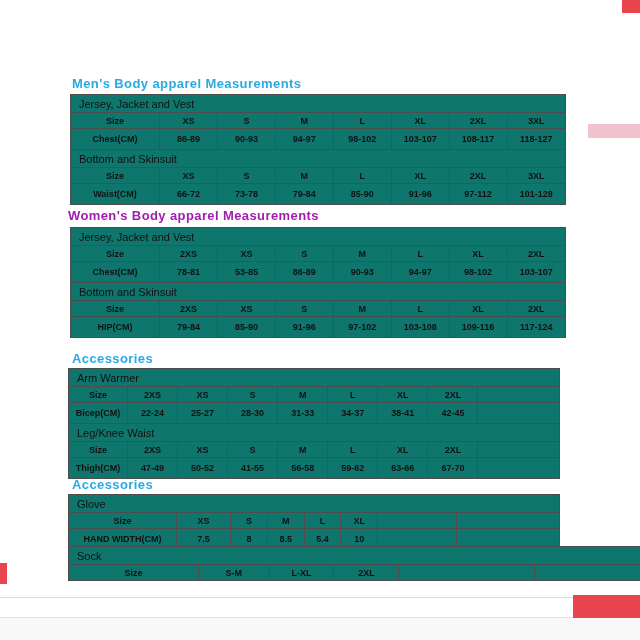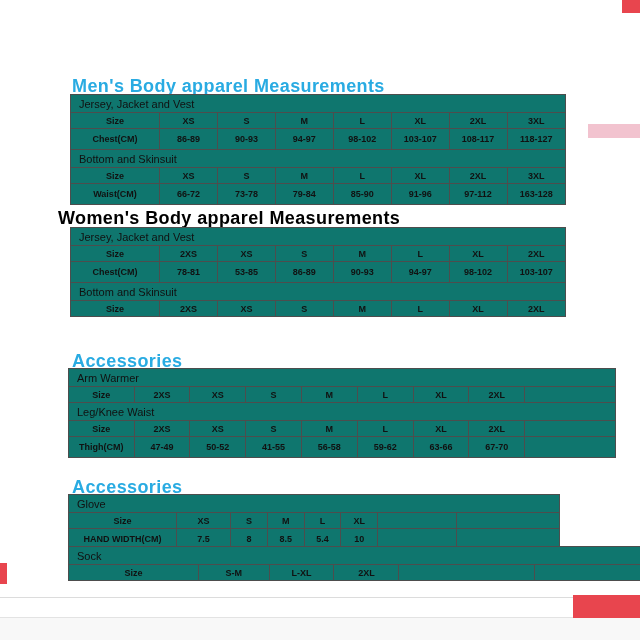--- a/index.html
+++ b/index.html
@@ -2,21 +2,21 @@
 <html><head>
 <meta charset="utf-8">
 <style>
   html,body { margin:0; padding:0; }
   body {
     width:640px; height:640px; position:relative; overflow:hidden;
     background:#ffffff;
     font-family:"Liberation Sans", sans-serif;
   }
   .title {
-    position:absolute; margin:0; font-size:18px; font-weight:700;
+    position:absolute; margin:0; font-size:13px; font-weight:700;
     letter-spacing:0.4px; white-space:nowrap;
   }
   table.size-table {
     position:absolute; border-collapse:collapse; table-layout:fixed;
     background:#0f766e; z-index:2;
   }
   table.size-table td {
     border:1px solid #4d4d4d; font-size:9px; text-align:center;
     padding:0; overflow:hidden; white-space:nowrap; color:#111;
     font-weight:700;
@@ -102,26 +102,26 @@
           <td>3XL</td>
         </tr>
     <tr class="data">
           <td>Waist(CM)</td>
           <td>66-72</td>
           <td>73-78</td>
           <td>79-84</td>
           <td>85-90</td>
           <td>91-96</td>
           <td>97-112</td>
-          <td>163-128</td>
-        </tr>
-  </tbody>
-    </table>
-
-  <h2 class="title" style="left: 58px; top: 208px; color: #000000;">Women's Body apparel Measurements</h2>
+          <td>101-128</td>
+        </tr>
+  </tbody>
+    </table>
+
+  <h2 class="title" style="left: 68px; top: 208px; color: #a21caf;">Women's Body apparel Measurements</h2>
 
   <table class="size-table" style="left:70px; top:227px; width:496px;">
     <colgroup>
       <col style="width:18%">
         <col style="width:11.7%">
         <col style="width:11.7%">
         <col style="width:11.7%">
       <col style="width:11.7%">
         <col style="width:11.7%">
         <col style="width:11.7%">
@@ -157,26 +157,36 @@
     <tr class="head">
           <td>Size</td>
           <td>2XS</td>
           <td>XS</td>
           <td>S</td>
           <td>M</td>
           <td>L</td>
           <td>XL</td>
           <td>2XL</td>
         </tr>
+    <tr class="data">
+          <td>HIP(CM)</td>
+          <td>79-84</td>
+          <td>85-90</td>
+          <td>91-96</td>
+          <td>97-102</td>
+          <td>103-108</td>
+          <td>109-116</td>
+          <td>117-124</td>
+        </tr>
   </tbody>
     </table>
 
   <h2 class="title" style="left: 72px; top: 351px; color: rgb(41, 171, 226);">Accessories</h2>
 
-  <table class="size-table" style="left:68px; top:368px; width:548px;">
+  <table class="size-table" style="left:68px; top:368px; width:492px;">
     <colgroup>
       <col style="width:12%">
         <col style="width:10.2%">
         <col style="width:10.2%">
         <col style="width:10.2%">
       <col style="width:10.2%">
         <col style="width:10.2%">
         <col style="width:10.2%">
         <col style="width:10.2%">
       <col style="width:16.6%">
@@ -187,20 +197,31 @@
         </tr>
     <tr class="head">
           <td>Size</td>
           <td>2XS</td>
           <td>XS</td>
           <td>S</td>
           <td>M</td>
           <td>L</td>
           <td>XL</td>
           <td>2XL</td>
+          <td></td>
+        </tr>
+    <tr class="data">
+          <td>Bicep(CM)</td>
+          <td>22-24</td>
+          <td>25-27</td>
+          <td>28-30</td>
+          <td>31-33</td>
+          <td>34-37</td>
+          <td>38-41</td>
+          <td>42-45</td>
           <td></td>
         </tr>
     <tr class="section">
           <td colspan="9">Leg/Knee Waist</td>
         </tr>
     <tr class="head">
           <td>Size</td>
           <td>2XS</td>
           <td>XS</td>
           <td>S</td>

